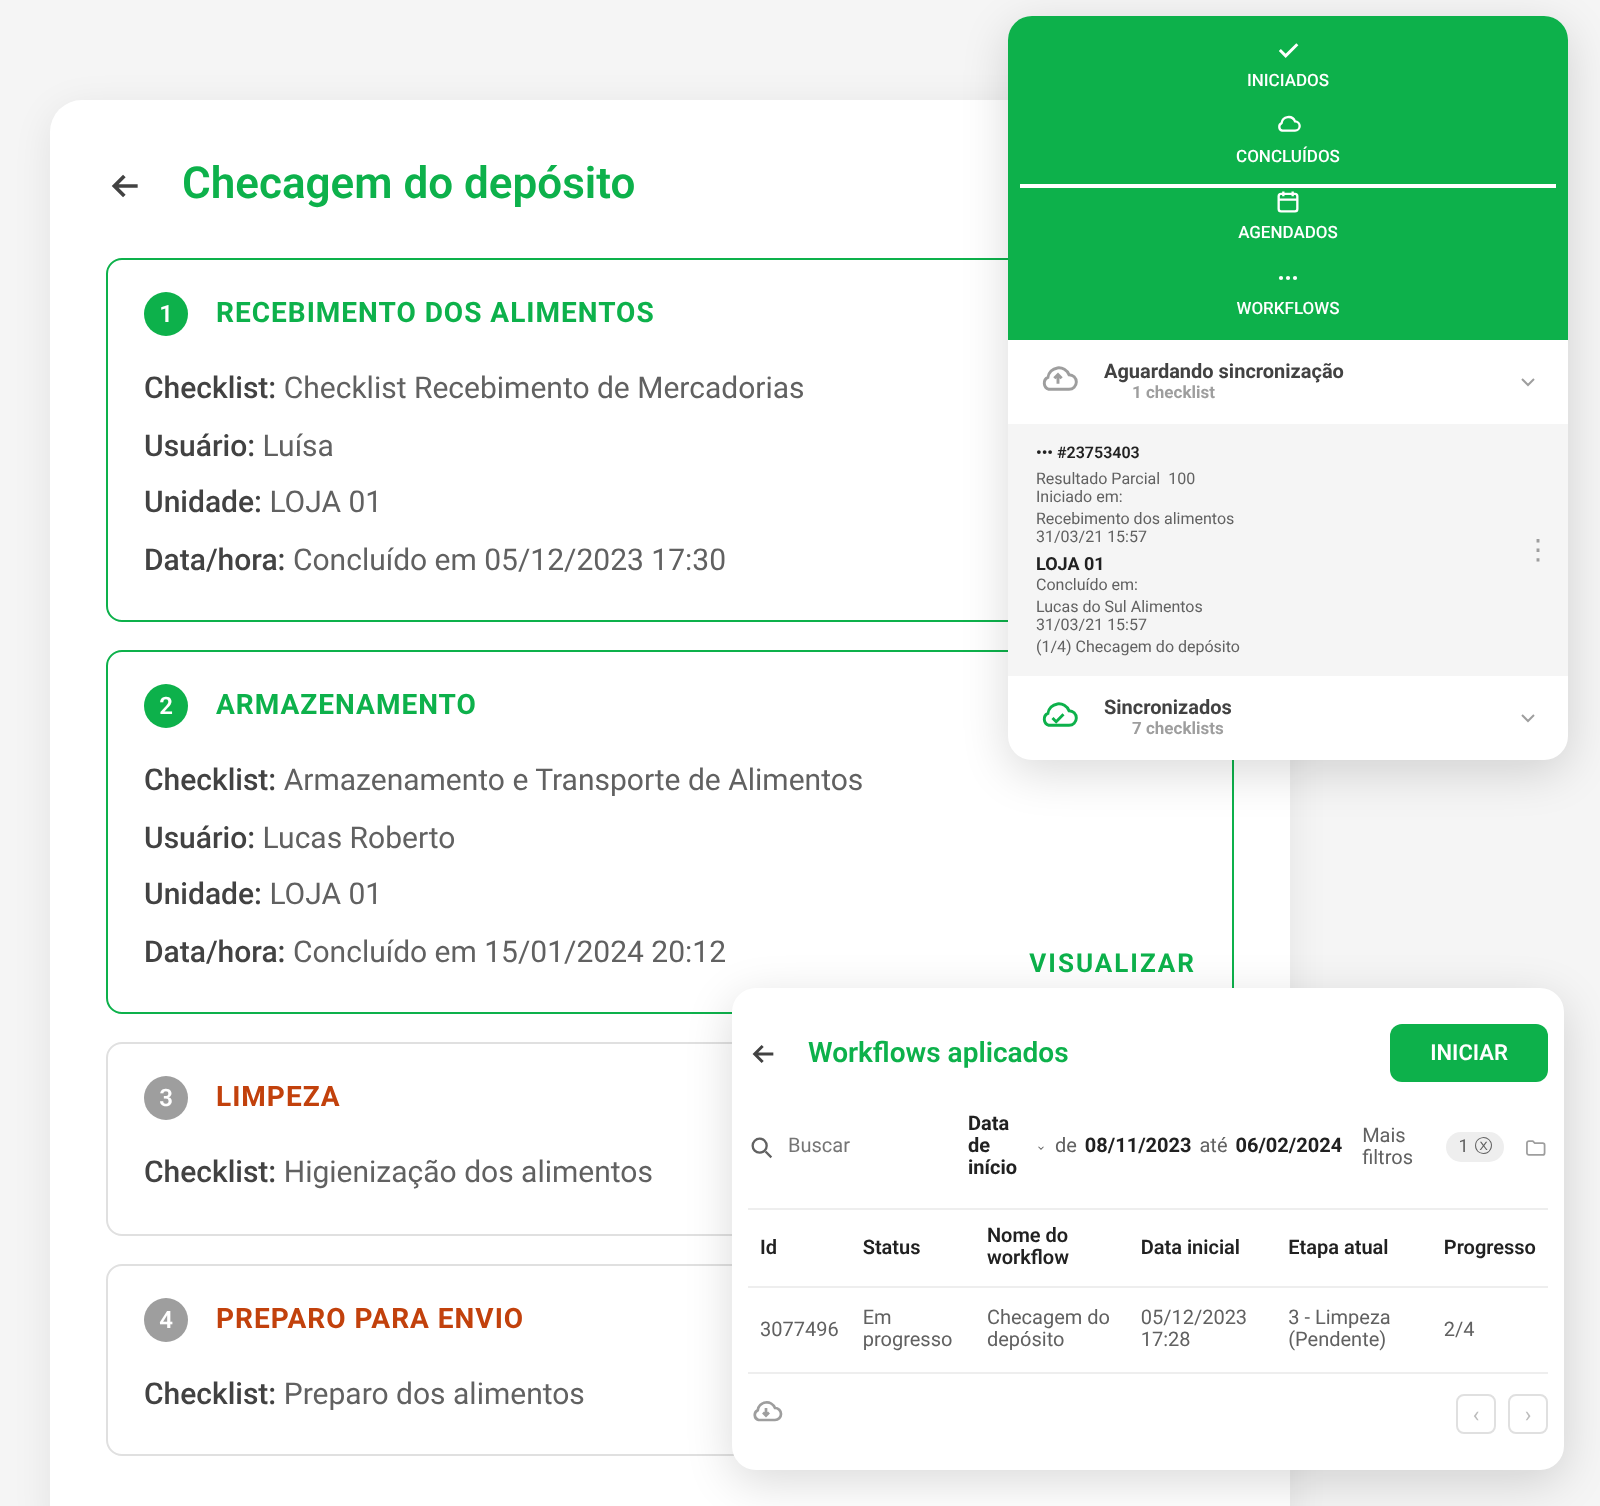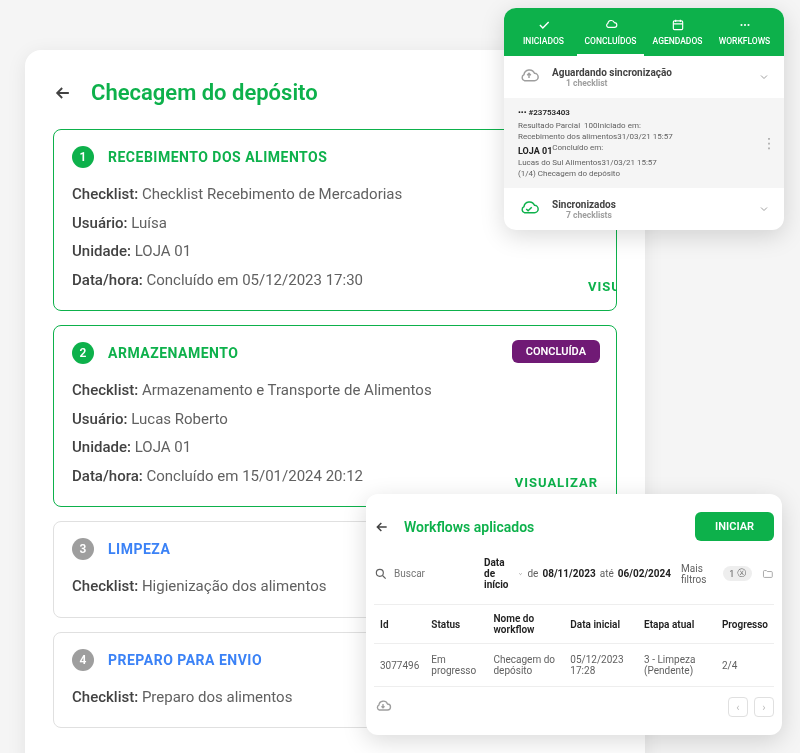--- a/index.html
+++ b/index.html
@@ -12,44 +12,44 @@
 .main-title { color: #0db14b; font-size: 22px; font-weight: 600; }
 
 .step-card { border: 1px solid #e0e0e0; border-radius: 8px; padding: 16px 18px; margin-bottom: 14px; position: relative; }
 .step-card.done { border-color: #0db14b; }
 .step-header { display: flex; align-items: center; gap: 14px; margin-bottom: 12px; }
 .step-num { width: 22px; height: 22px; border-radius: 50%; display: flex; align-items: center; justify-content: center; font-size: 12px; font-weight: 600; color: #fff; }
 .step-num.green { background: #0db14b; }
 .step-num.gray { background: #9e9e9e; }
 .step-title { font-size: 14px; font-weight: 700; letter-spacing: 0.5px; }
 .step-title.green { color: #0db14b; }
-.step-title.gray { color: #3b82f6; }
+.step-title.gray { color: #c2410c; }
 .step-body { font-size: 15px; color: #616161; line-height: 1.9; }
 .step-body .label { color: #424242; font-weight: 500; }
 .badge { position: absolute; top: 14px; right: 16px; padding: 5px 14px; border-radius: 6px; font-size: 11px; font-weight: 600; color: #fff; }
 .badge.concluida { background: #701a75; }
 .badge.pendente { background: #1976d2; }
 .step-action { position: absolute; bottom: 16px; right: 18px; color: #0db14b; font-size: 13px; font-weight: 700; letter-spacing: 1px; cursor: pointer; }
 .step-action.cut { right: 0; width: 28px; overflow: hidden; white-space: nowrap; }
 
 
 .mobile-panel { position: absolute; top: 8px; right: 16px; width: 280px; background: #fff; border-radius: 12px; box-shadow: 0 6px 24px rgba(0,0,0,0.15); overflow: hidden; }
-.mobile-tabs { background: #0db14b; display: flex; justify-content: space-around; padding: 10px 6px 0; }
+.mobile-tabs { background: #0db14b; display: flex; justify-content: space-around; padding: 10px 6px 0; flex-direction: column; }
 .mobile-tab { flex: 1; text-align: center; color: #fff; font-size: 8.5px; font-weight: 500; padding-bottom: 8px; border-bottom: 2px solid transparent; cursor: pointer; }
 .mobile-tab.active { border-bottom-color: #fff; }
 .mobile-tab-icon { display: block; margin: 0 auto 4px; height: 14px; }
 .sync-row { display: flex; align-items: center; padding: 10px 14px; gap: 12px; font-weight: bold; }
 .sync-icon { width: 22px; height: 22px; flex-shrink: 0; }
 .sync-text { flex: 1; }
 .sync-title { font-size: 10px; color: #424242; }
 .sync-sub { font-size: 8.5px; color: #9e9e9e; margin-left: 14px; }
 .chevron { width: 12px; color: #9e9e9e; }
 .mobile-item { background: #f5f5f5; padding: 10px 14px; font-size: 8px; color: #616161; position: relative; }
 .mobile-item .id { font-weight: 600; color: #212121; margin-bottom: 4px; }
-.mobile-item .row { display: flex; margin-bottom: 2px; }
+.mobile-item .row { display: flex; justify-content: space-between; margin-bottom: 2px; flex-direction: column; }
 .mobile-item .loja { font-weight: 700; font-size: 9px; color: #212121; margin-top: 3px; }
 .mobile-item .dots { position: absolute; right: 8px; top: 50%; transform: translateY(-50%); color: #9e9e9e; font-size: 14px; }
 
 
 .table-panel { position: absolute; bottom: 18px; right: 18px; width: 416px; background: #fff; border-radius: 12px; box-shadow: 0 6px 24px rgba(0,0,0,0.15); padding: 18px 8px; }
 .table-header { display: flex; align-items: center; justify-content: space-between; margin-bottom: 16px; }
 .table-header-left { display: flex; align-items: center; gap: 14px; }
 .table-title { color: #0db14b; font-size: 14px; font-weight: 600; }
 .iniciar-btn { background: #0db14b; color: #fff; border: none; border-radius: 6px; padding: 8px 20px; font-size: 11px; font-weight: 600; cursor: pointer; }
 .table-filters { display: flex; align-items: center; gap: 10px; margin-bottom: 14px; font-size: 10px; color: #616161; }

